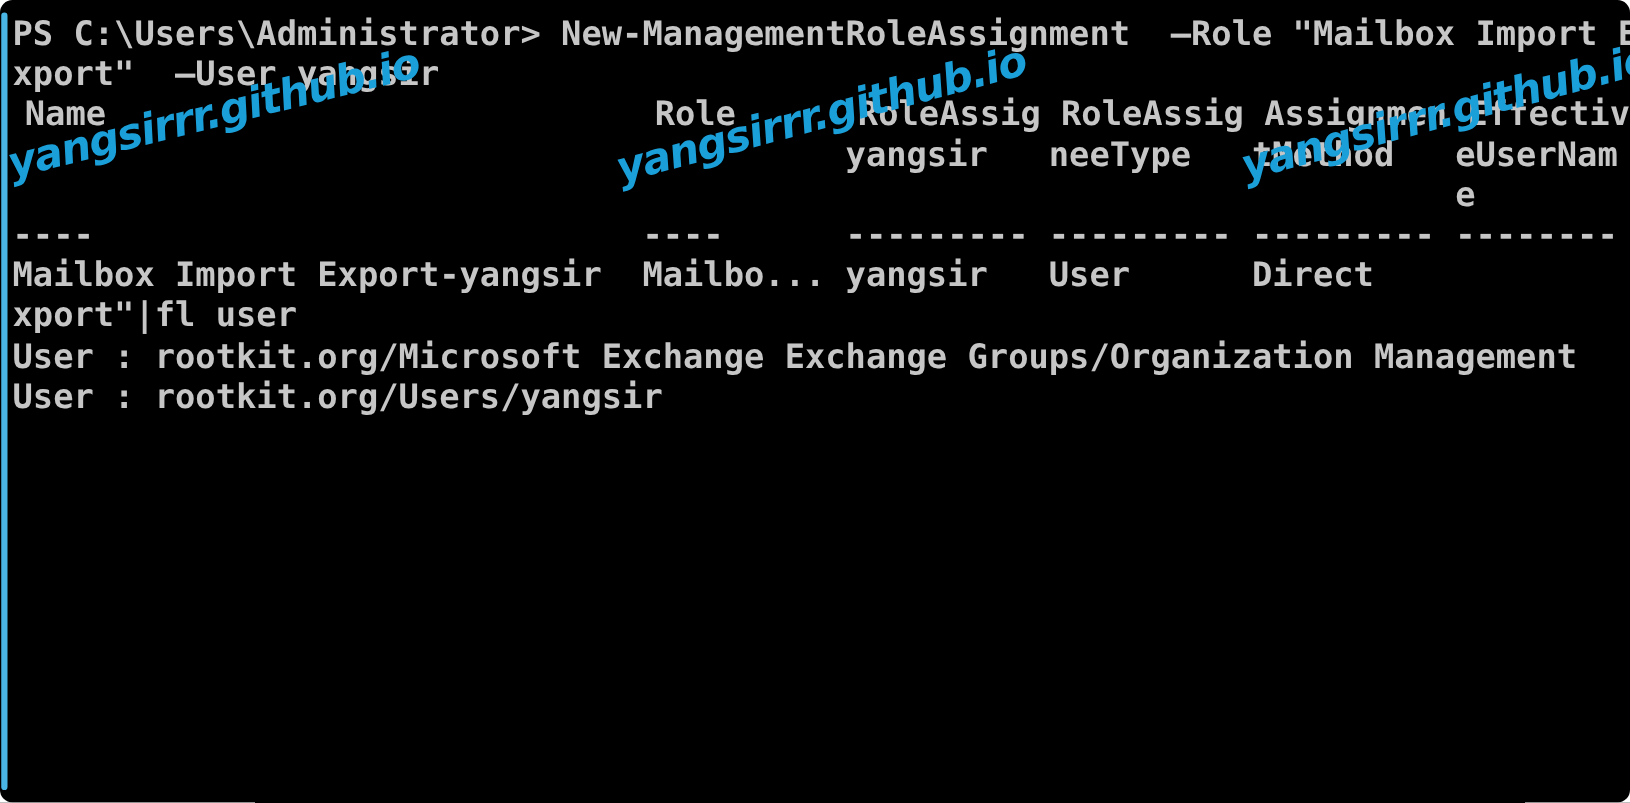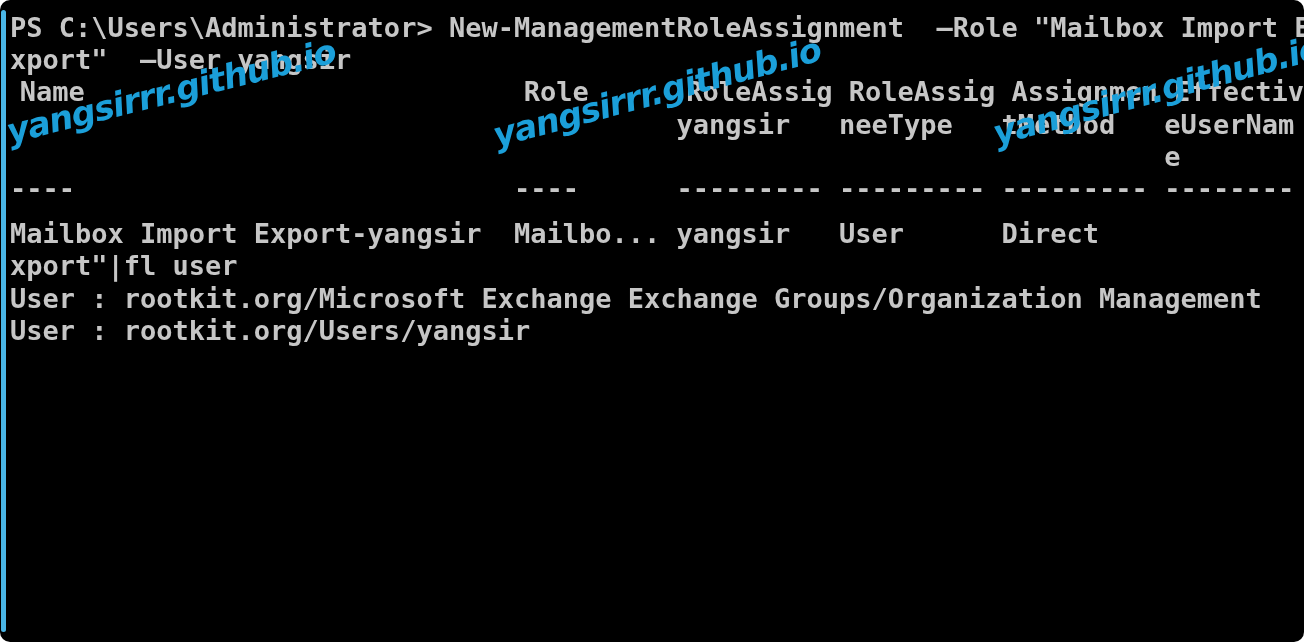--- a/index.html
+++ b/index.html
@@ -56,21 +56,21 @@
   <div class="accent-stripe" style="background: rgb(74, 182, 230);"></div>
 
   <div class="screen">
     <div class="ln" style="color: rgb(198, 198, 198);">PS C:\Users\Administrator&gt; New-ManagementRoleAssignment  –Role "Mailbox Import E</div>
     <div class="ln" style="color: rgb(198, 198, 198);">xport"  –User yangsir</div>
     <div class="ln" style="color: rgb(198, 198, 198);"></div>
     <div class="ln" style="color: rgb(198, 198, 198); text-align: right;">Name                           Role      RoleAssig RoleAssig Assignmen Effectiv</div>
     <div class="ln" style="color: rgb(198, 198, 198);">                                         yangsir   neeType   tMethod   eUserNam</div>
     <div class="ln" style="color: rgb(198, 198, 198);">                                                                       e</div>
     <div class="ln" style="color: rgb(198, 198, 198);">----                           ----      --------- --------- --------- --------</div>
-    <div class="ln" style="color: rgb(198, 198, 198); margin-top: 13px;">Mailbox Import Export-yangsir  Mailbo... yangsir   User      Direct</div>
+    <div class="ln" style="color: rgb(198, 198, 198);">Mailbox Import Export-yangsir  Mailbo... yangsir   User      Direct</div>
     <div class="ln" style="color: rgb(198, 198, 198);"></div>
     <div class="ln" style="color: rgb(198, 198, 198);"></div>
     <div class="ln" style="color: rgb(198, 198, 198);">xport"|fl user</div>
     <div class="ln" style="color: rgb(198, 198, 198);"></div>
     <div class="ln" style="color: rgb(198, 198, 198);"></div>
     <div class="ln" style="color: rgb(198, 198, 198);">User : rootkit.org/Microsoft Exchange Exchange Groups/Organization Management</div>
     <div class="ln" style="color: rgb(198, 198, 198);"></div>
     <div class="ln" style="color: rgb(198, 198, 198);">User : rootkit.org/Users/yangsir</div>
     <div class="ln" style="color: rgb(198, 198, 198);"></div>
     <div class="ln" style="color: rgb(198, 198, 198);"></div>

